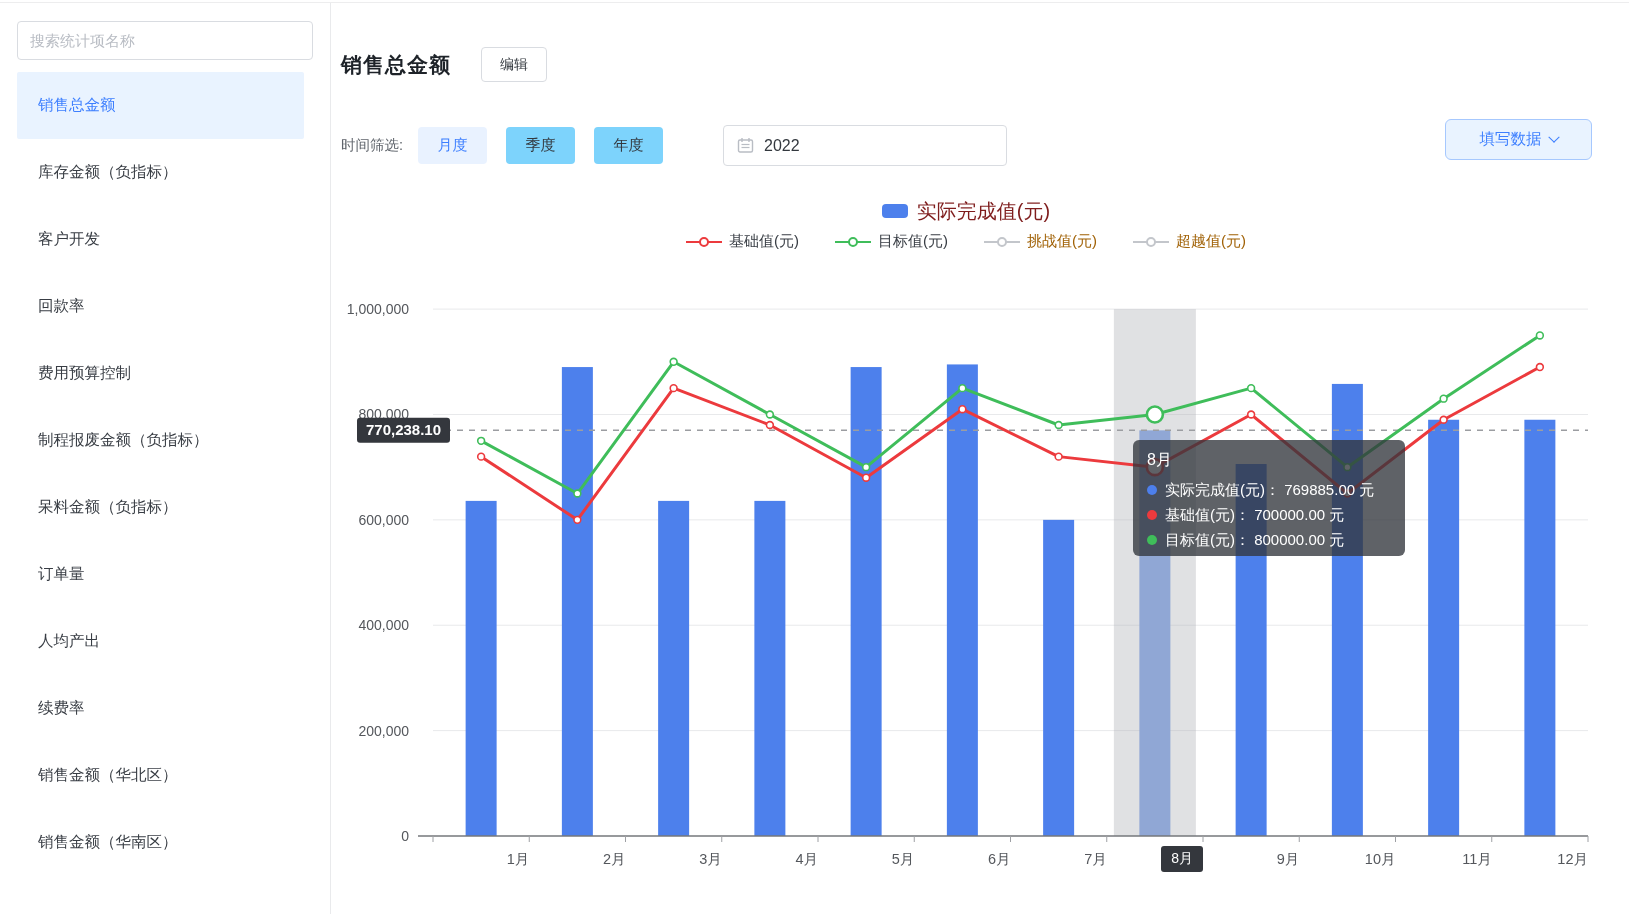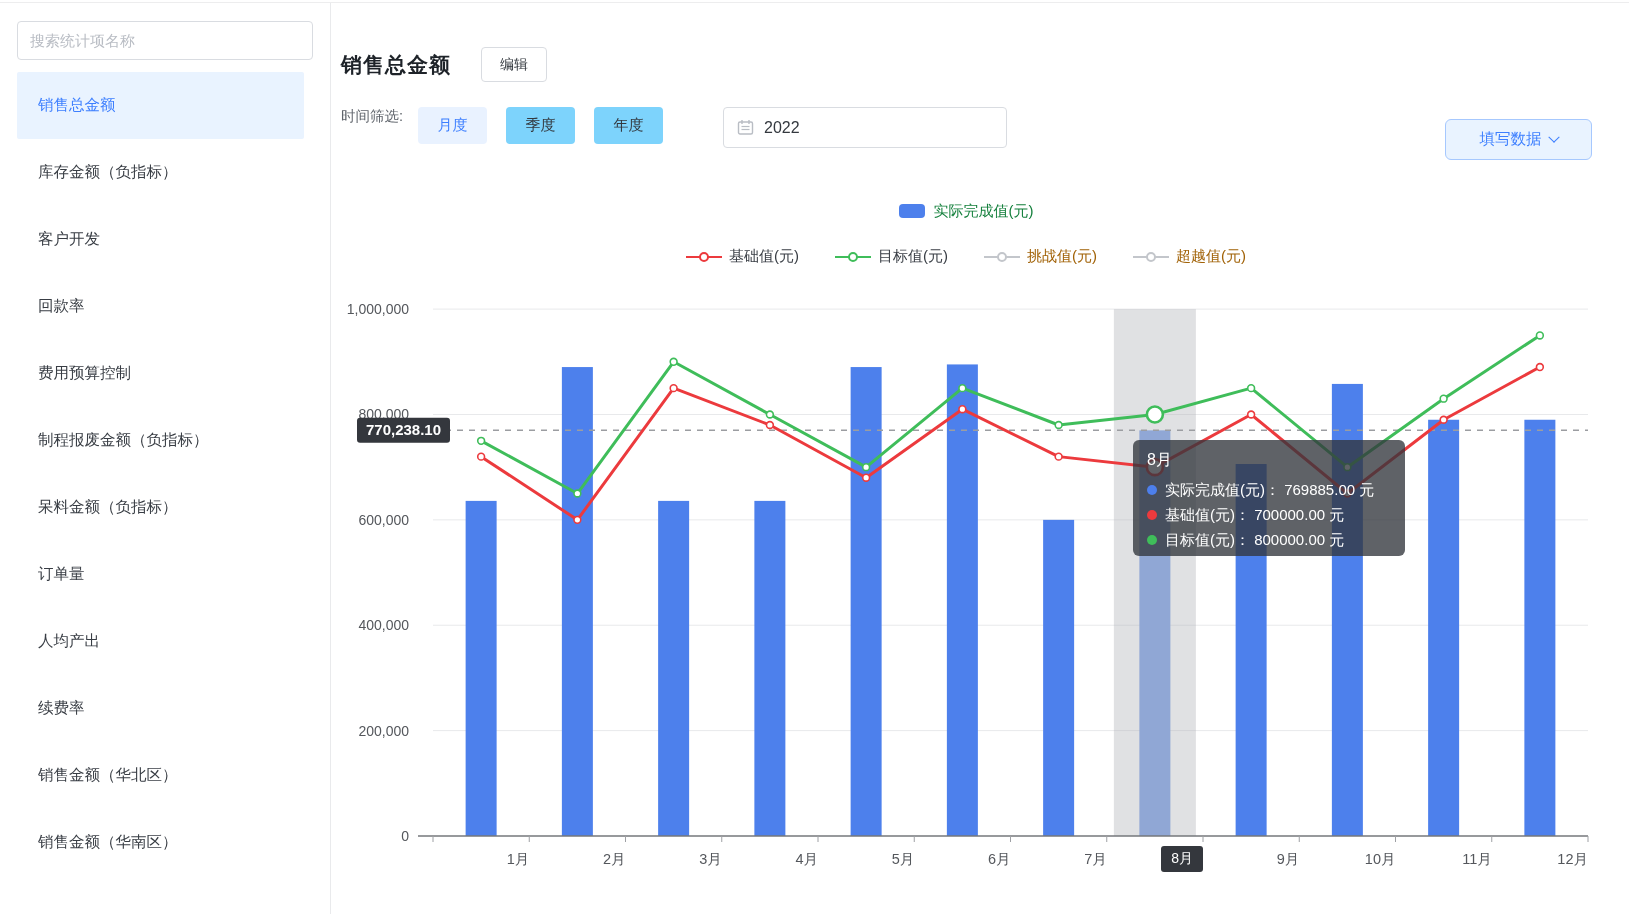--- a/index.html
+++ b/index.html
@@ -19,21 +19,21 @@
     padding-left:21px; font-size:15.5px; color:#383d44; cursor:pointer; border-radius:2px; }
   .side-item.active { background:#e9f3ff; color:#3d7fff; }
 
   
   .main { position:absolute; left:331px; top:3px; width:1298px; height:911px; }
   .title-row { position:absolute; left:10px; top:44px; display:flex; align-items:center; }
   .page-title { font-size:21px; font-weight:bold; color:#1e2329; letter-spacing:1px; }
   .edit-btn { margin-left:30px; width:66px; height:35px; border:1px solid #d9dce1;
     border-radius:4px; background:#fff; font-size:14px; color:#33383e; cursor:pointer;
     font-family:inherit; }
-  .filter-row { position:absolute; left:10px; top:104px; height:41px; display:flex; align-items:flex-start; }
+  .filter-row { position:absolute; left:10px; top:122px; height:41px; display:flex; align-items:center; }
   .filter-label { font-size:14.5px; color:#5f646b; margin-right:15px; }
   .seg-btn { min-width:69px; height:37px; padding:0 18px; margin-right:19px; border:none;
     border-radius:4px; background:#7dd3fc; color:#33383e; font-size:15px; cursor:pointer;
     font-family:inherit; }
   .seg-btn.active { background:#e9f2ff; color:#3d7fff; }
   .year-picker { position:absolute; left:382px; top:0; width:284px; height:41px;
     border:1px solid #d9dce1; border-radius:4px; display:flex; align-items:center;
     padding:0 13px; cursor:pointer; background:#fff; }
   .year-picker .cal { margin-right:10px; display:inline-flex; }
   .year-picker .val { font-size:16px; color:#33383e; }
@@ -41,23 +41,23 @@
     background:#e9f3ff; border:1px solid #a6c8fe; border-radius:6px; color:#3d7fff;
     font-size:15.5px; cursor:pointer; font-family:inherit; display:flex;
     align-items:center; justify-content:center; gap:8px; }
   .chev { display:inline-block; width:8px; height:8px; border-right:1.8px solid #3d7fff;
     border-bottom:1.8px solid #3d7fff; transform:rotate(45deg) translate(-2px,-2px); }
 
   
   .legend-row1 { position:absolute; left:10px; top:196px; width:1250px; height:24px;
     display:flex; justify-content:center; align-items:center; gap:9px; }
   .lg-bar-marker { width:26px; height:14px; border-radius:4px; background:#4d80ec; }
-  .legend-row1 .lg-text { font-size:15px; color:#15803d; }
-  .legend-row2 { position:absolute; left:10px; top:244px; width:1250px; height:24px;
-    display:flex; justify-content:center; align-items:flex-start; gap:36px; }
+  .legend-row1 .lg-text { font-size:20px; color:#7f1d1d; }
+  .legend-row2 { position:absolute; left:10px; top:224px; width:1250px; height:24px;
+    display:flex; justify-content:center; align-items:flex-end; gap:36px; }
   .lg2-item { display:flex; align-items:center; gap:7px; cursor:pointer; }
   .lg2-marker { position:relative; width:36px; height:10px; }
   .lg2-marker .ln { position:absolute; left:0; top:4px; width:36px; height:2.5px; }
   .lg2-marker .ci { position:absolute; left:13px; top:0; width:10px; height:10px;
     border-radius:50%; background:#fff; border:2px solid; }
   .lg2-item .lg-text { font-size:15px; color:#383d44; }
   .lg2-item.disabled .lg-text { color:#a16207; }
 
   
   .plot-wrap { position:absolute; left:0; top:294px; width:1257px; height:600px; }

